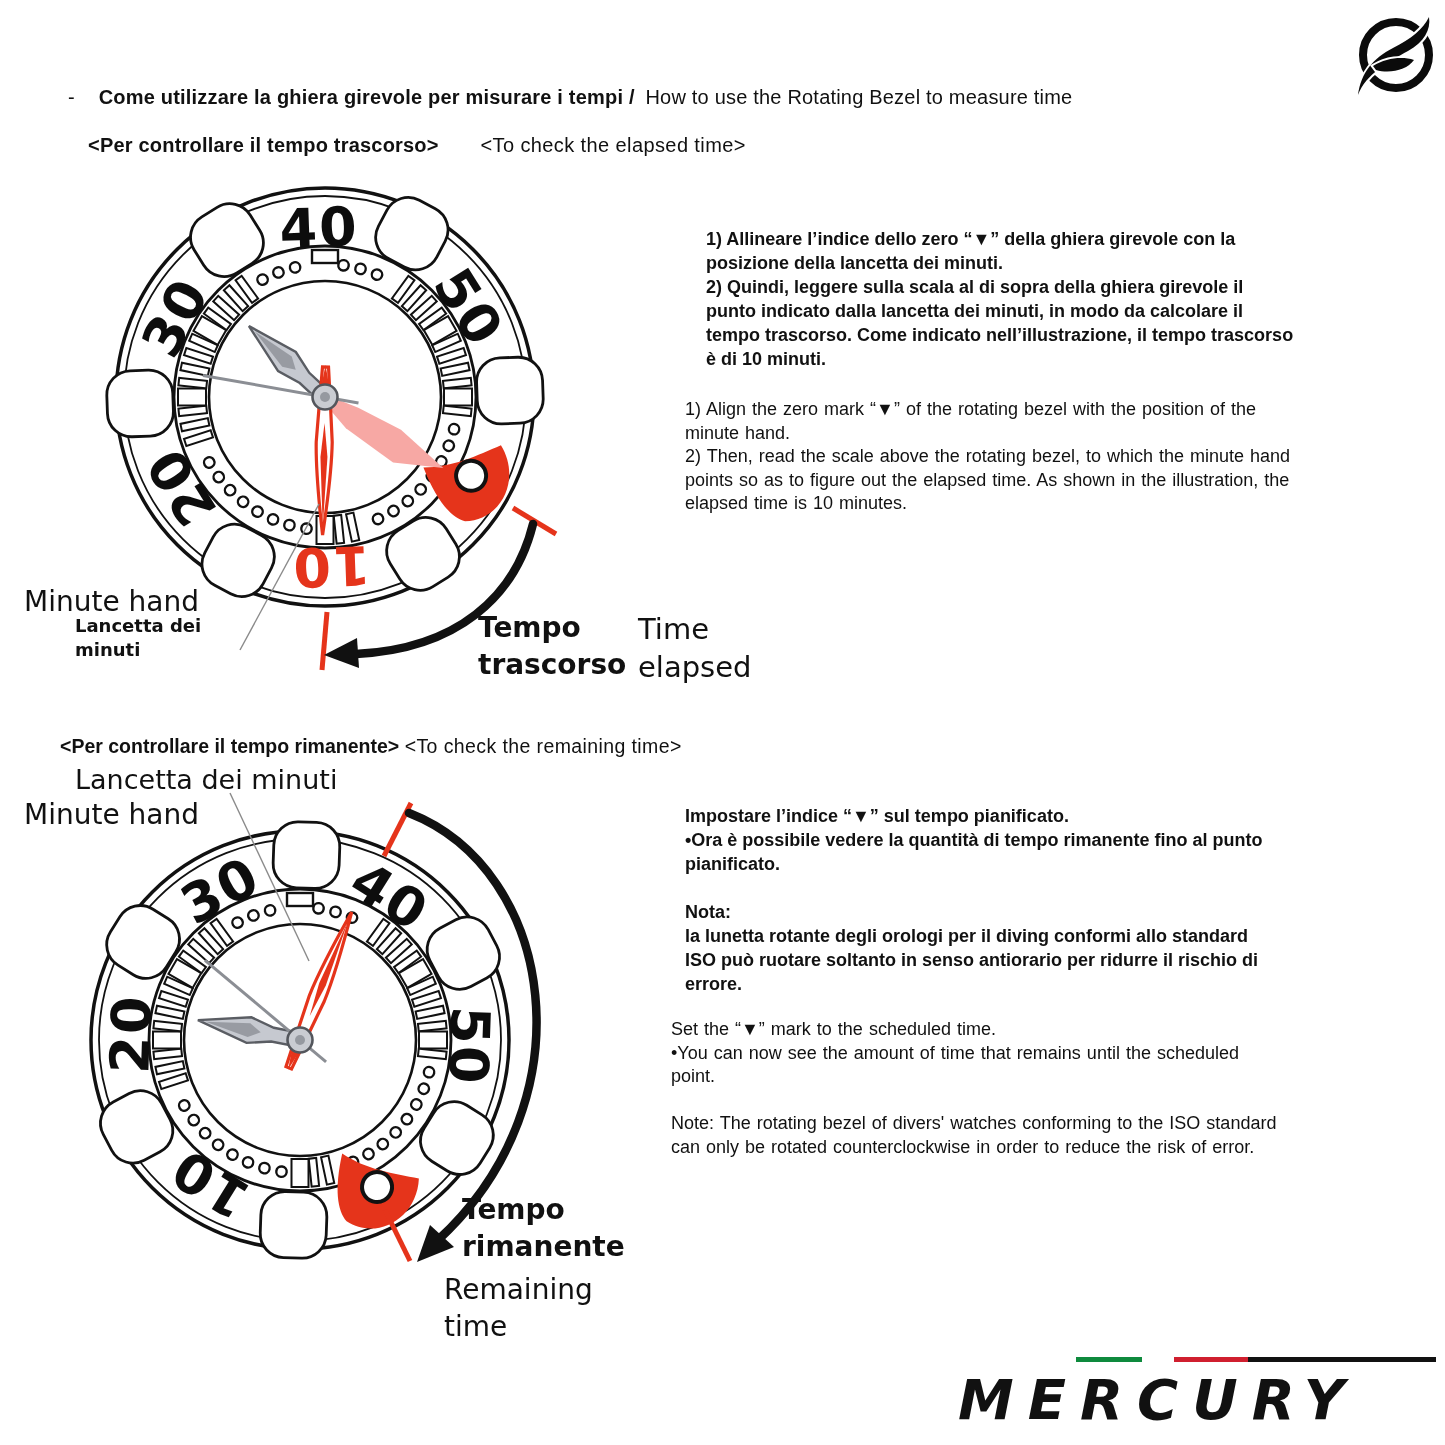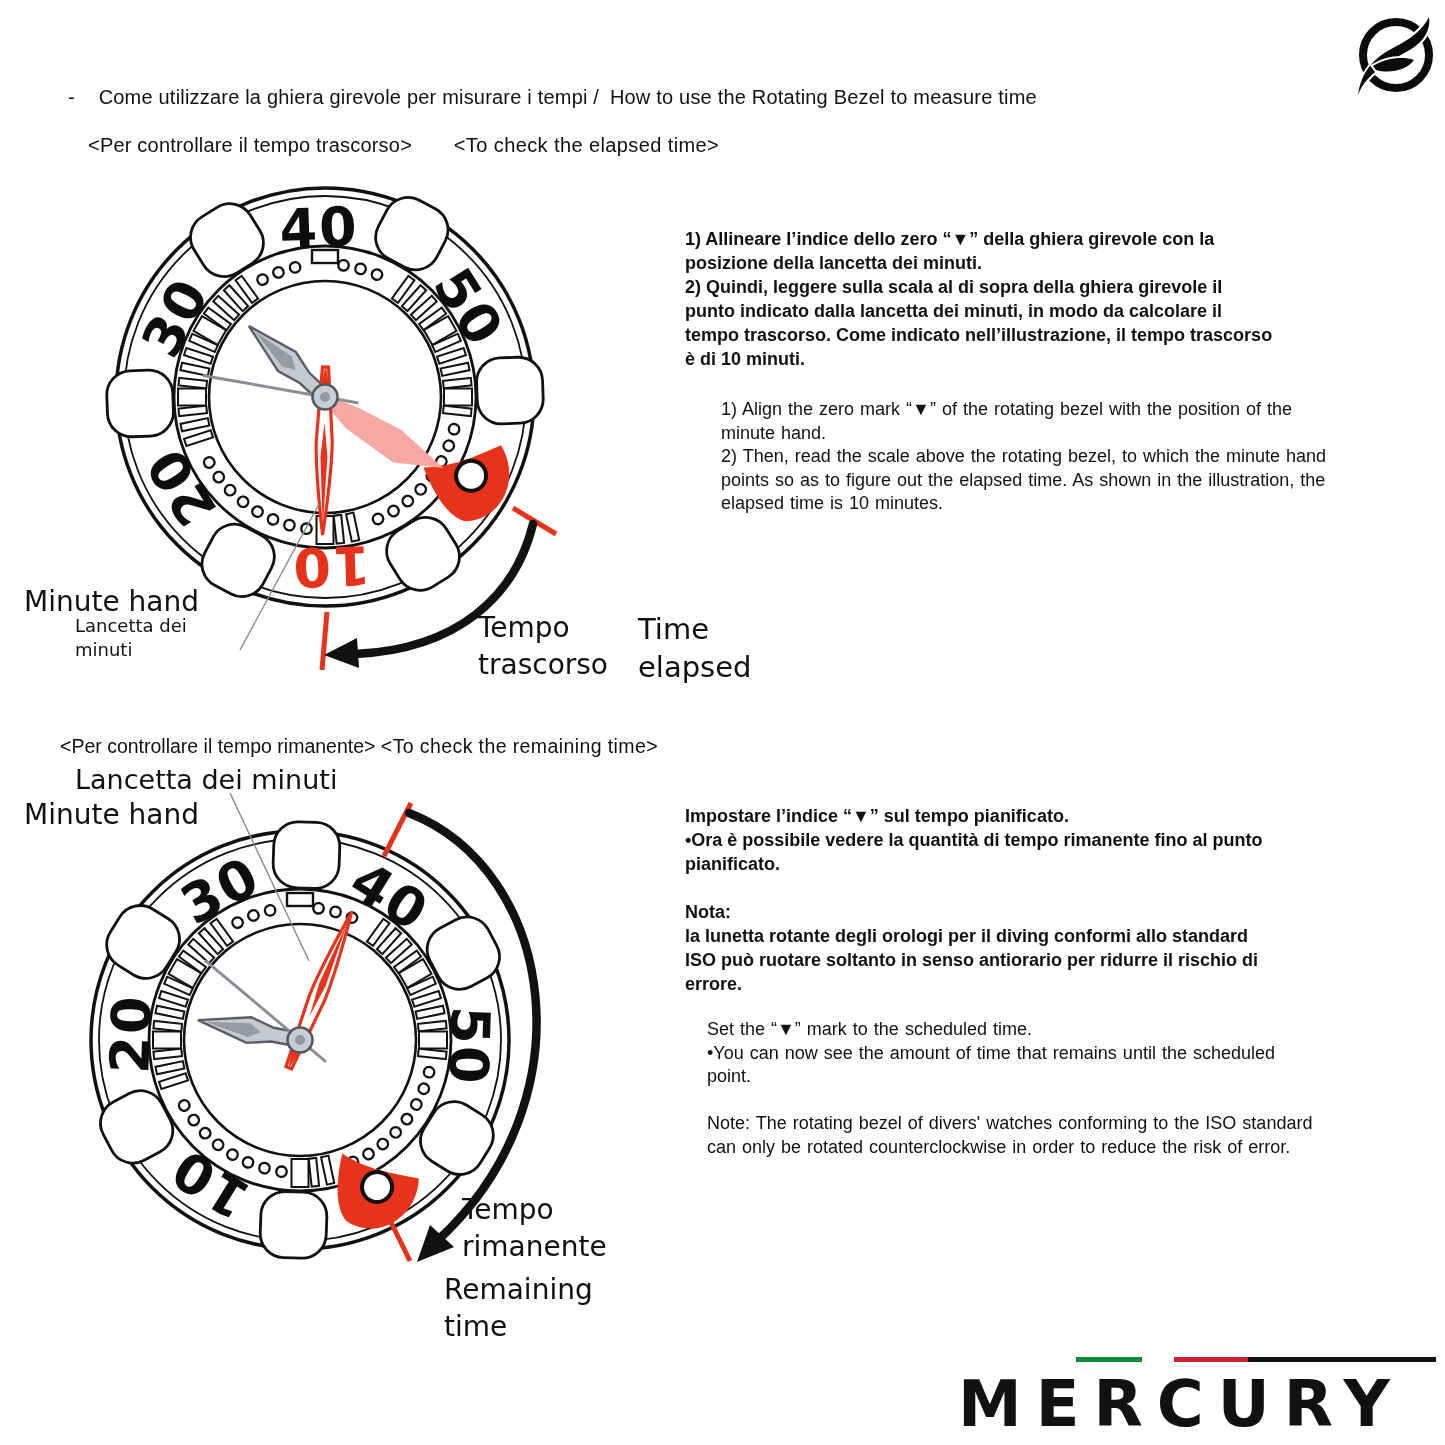--- a/index.html
+++ b/index.html
@@ -2,33 +2,33 @@
 <html><head>
 <meta charset="utf-8">
 <style>
   html,body{margin:0;padding:0;}
   body{
     width:1445px;height:1445px;position:relative;overflow:hidden;
     background:#ffffff;color:#111;
     font-family:"Liberation Sans",sans-serif;
   }
   .abs{position:absolute;z-index:2;}
-  .b{font-weight:normal;}
+  .b{font-weight:bold;}
   .pre{white-space:pre-line;}
   .lbl{font-family:"DejaVu Sans",sans-serif;line-height:1.32;}
   #art{position:absolute;left:0;top:0;z-index:1;}
   #flogo{position:absolute;z-index:2;}
   .hdr{font-size:20px;letter-spacing:.2px;}
   .para-it{font-weight:bold;font-size:18px;line-height:24px;width:700px;}
-  .para-en{font-size:18px;line-height:23.5px;width:700px;word-spacing:1px;margin-left:36px;}
+  .para-en{font-size:18px;line-height:23.5px;width:700px;word-spacing:1px;}
   .flagline{display:flex;height:5px;width:360px;}
   .flagline span{display:block;height:100%;}
   .wordmark{
-    font-family:"DejaVu Sans",sans-serif;font-weight:bold;
-    font-size:64px;letter-spacing:14px;line-height:1;
+    font-family:"DejaVu Sans",sans-serif;font-weight:bold;font-style:italic;
+    font-size:56px;letter-spacing:14px;line-height:1;
   }
 </style>
 </head>
 <body>
 
 <svg id="art" width="1445" height="1445" viewBox="0 0 1445 1445">
     <g>
       <circle cx="325" cy="397" r="209" fill="#fff" stroke="#111111" stroke-width="3.5"></circle>
       <circle cx="325" cy="397" r="201" fill="none" stroke="#111111" stroke-width="1.8"></circle>
       <g>
@@ -233,21 +233,21 @@
   <span>-</span>
   <span class="b" style="margin-left:18px">Come utilizzare la ghiera girevole per misurare i tempi /</span>
   <span style="margin-left:5px">How to use the Rotating Bezel to measure time</span>
 </div>
 
 <div class="abs hdr" style="left:88px;top:134px">
   <span class="b">&lt;Per controllare il tempo trascorso&gt;</span>
   <span style="margin-left:36px;letter-spacing:.4px">&lt;To check the elapsed time&gt;</span>
 </div>
 
-<div class="abs para-it pre" style="left:685px;top:227px">1) Allineare l’indice dello zero “▼” della ghiera girevole con la
+<div class="abs para-it pre" style="left:706px;top:227px">1) Allineare l’indice dello zero “▼” della ghiera girevole con la
 posizione della lancetta dei minuti.
 2) Quindi, leggere sulla scala al di sopra della ghiera girevole il
 punto indicato dalla lancetta dei minuti, in modo da calcolare il
 tempo trascorso. Come indicato nell’illustrazione, il tempo trascorso
 è di 10 minuti.</div>
 <div class="abs para-en pre" style="left:685px;top:398px">1) Align the zero mark “▼” of the rotating bezel with the position of the
 minute hand.
 2) Then, read the scale above the rotating bezel, to which the minute hand
 points so as to figure out the elapsed time. As shown in the illustration, the
 elapsed time is 10 minutes.</div>

